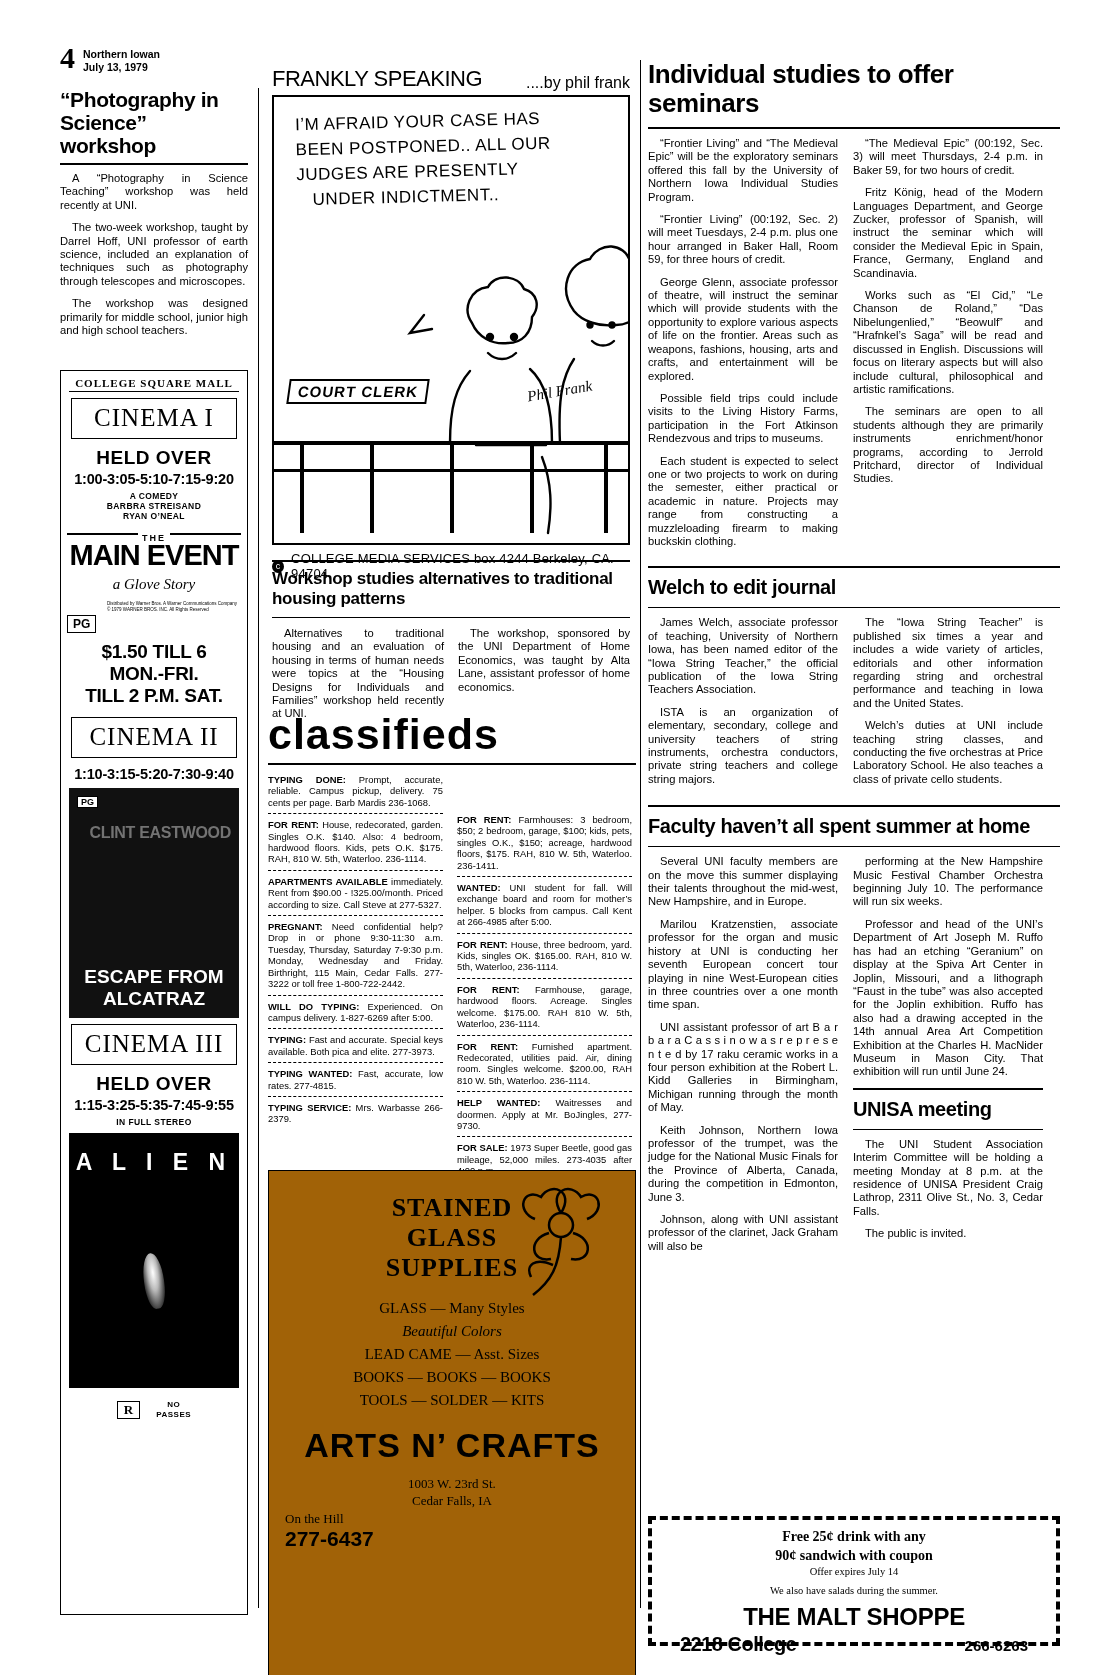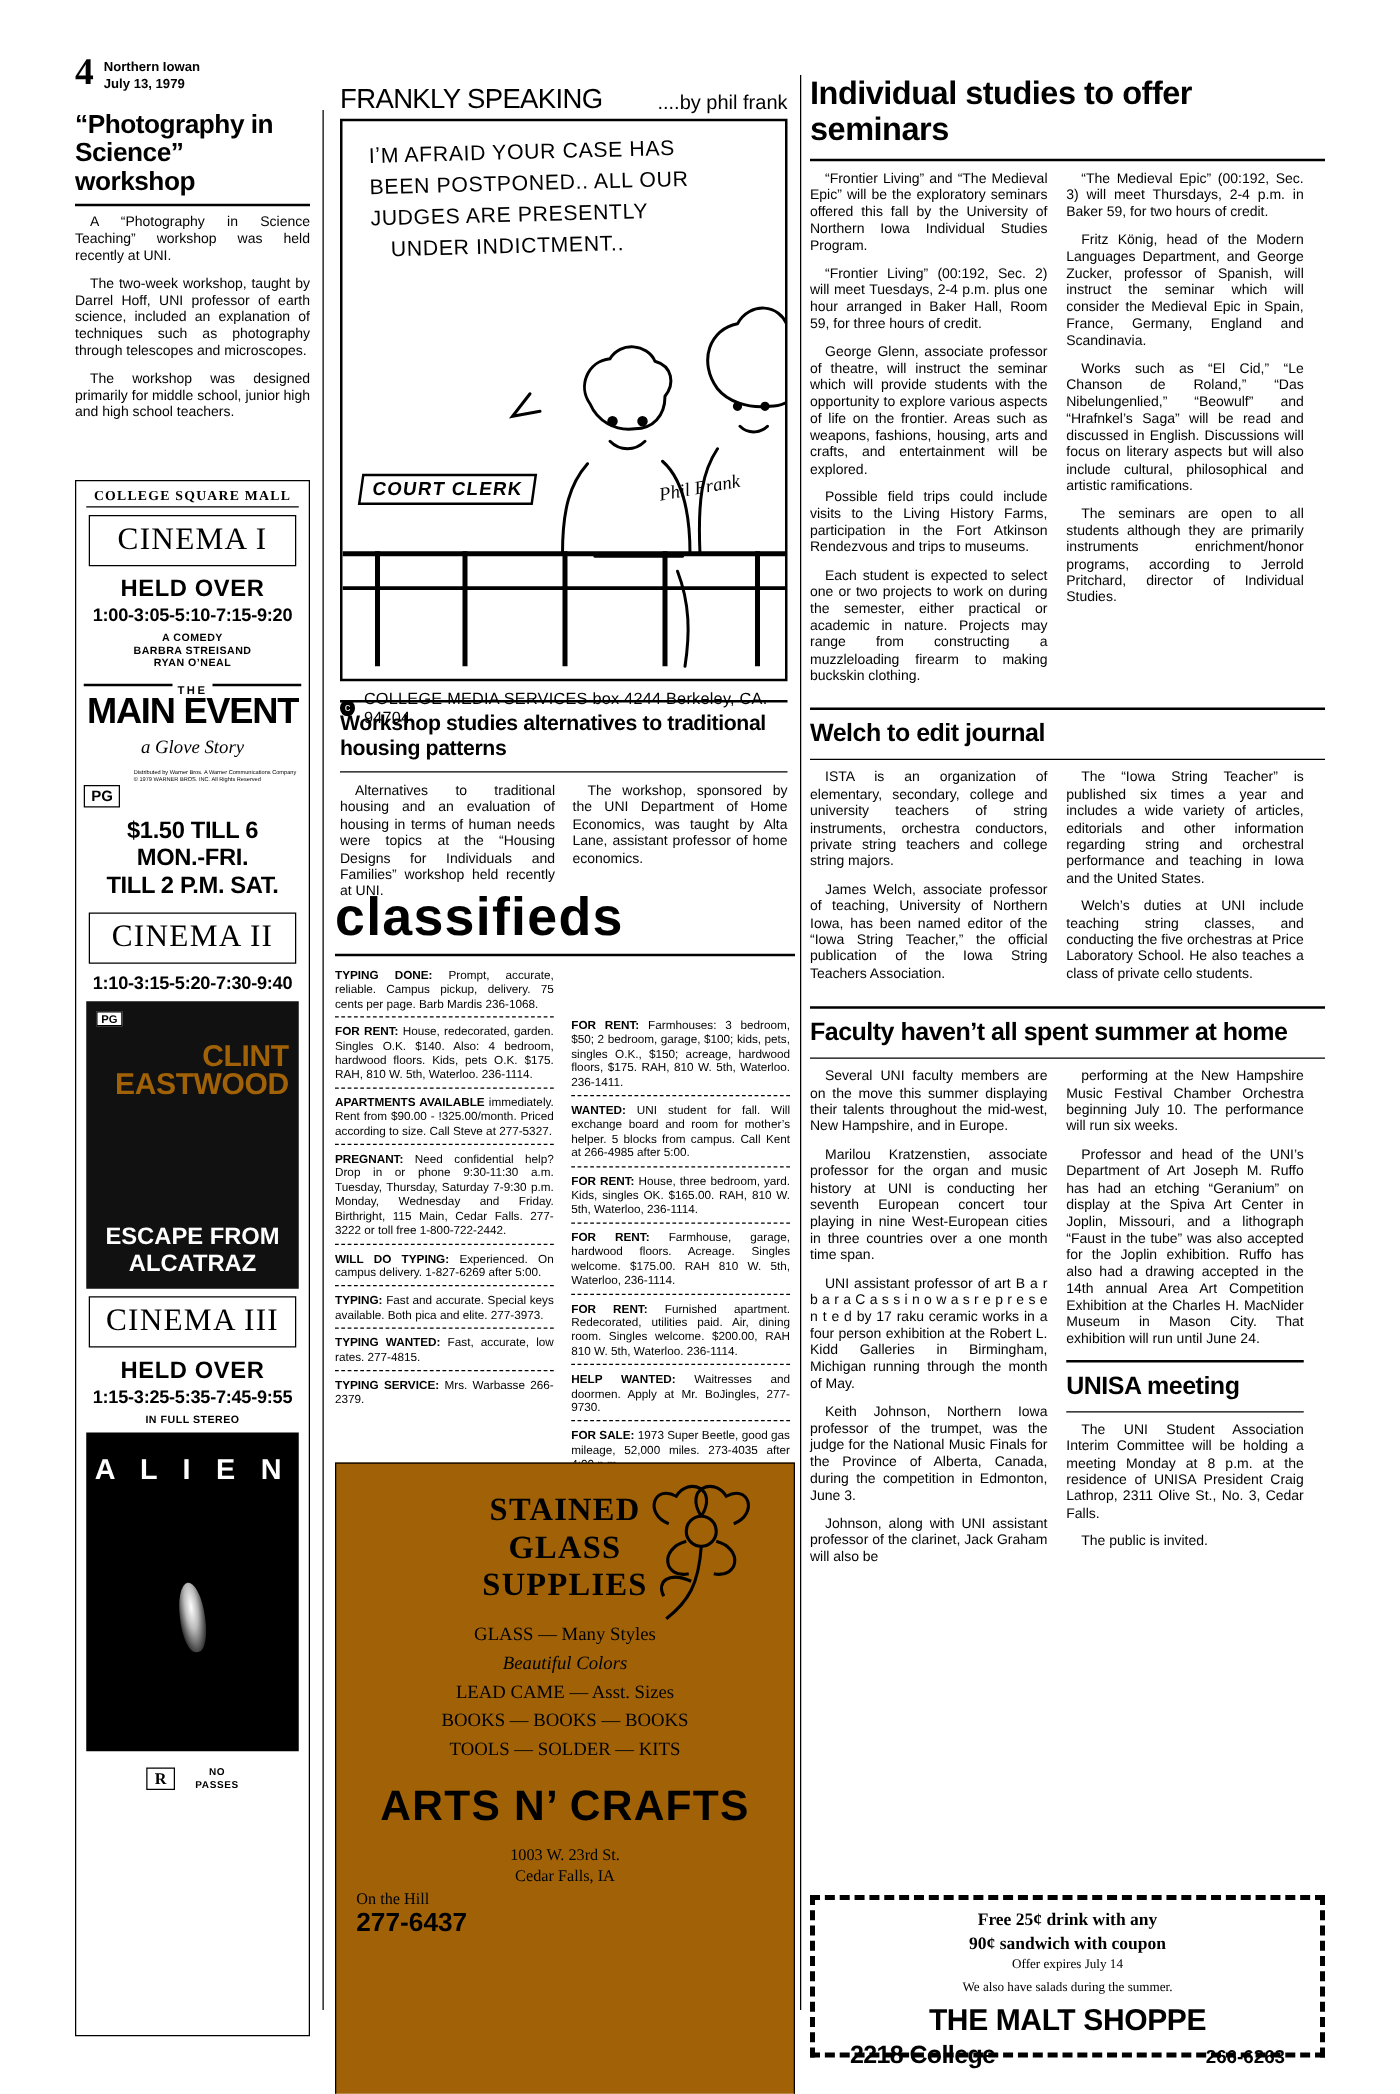--- a/index.html
+++ b/index.html
@@ -19,38 +19,38 @@
   .mast-lines { font-size:10.5px; line-height:12.5px; font-weight:bold; padding-top:4px; }
   .body-txt { font-size:11.2px; line-height:13.4px; text-align:justify; }
   .body-txt p { margin:0 0 9px 0; text-indent:12px; }
 
   
   #col1 { position:absolute; left:60px; top:88px; width:188px; }
   #col1 .hd { font-size:21px; line-height:23px; font-weight:bold; letter-spacing:-0.4px; }
   #col1 .hr-top { height:2px; background:#000; margin:6px 0 7px 0; }
 
   
-  .cinema-ad { position:absolute; left:60px; top:384px; width:188px; height:1245px; border:1.5px solid #000; background:#fff; }
+  .cinema-ad { position:absolute; left:60px; top:370px; width:188px; height:1245px; border:1.5px solid #000; background:#fff; }
   .csm { text-align:center; font-family:"Liberation Serif", serif; font-weight:bold; font-size:11px; letter-spacing:1px; padding:6px 0 2px; }
   .csm-rule { height:1px; background:#000; margin:0 8px 6px; }
   .cin-name { font-family:"Liberation Serif", serif; font-size:25px; text-align:center; letter-spacing:1px; border:1.5px solid #000; margin:2px 10px 8px; padding:5px 0 6px; }
   .held { text-align:center; font-weight:bold; font-size:19px; letter-spacing:0.5px; margin:4px 0 2px; }
   .times { text-align:center; font-weight:bold; font-size:14.5px; letter-spacing:-0.2px; margin:2px 0 4px; }
   .small-c { text-align:center; font-size:8.5px; font-weight:bold; line-height:10px; letter-spacing:0.4px; }
   .main-event { margin:8px 6px 0; text-align:center; }
   .me-the { font-size:9px; font-weight:bold; letter-spacing:2px; position:relative; top:4px; }
   .me-title { font-family:"Liberation Sans", sans-serif; font-weight:bold; font-size:29px; letter-spacing:-1px;
               -webkit-text-stroke:0px; }
   .me-sub { font-family:"Liberation Serif", serif; font-style:italic; font-size:15px; margin-top:4px; }
   .rating { display:inline-block; border:1.5px solid #000; font-weight:bold; font-size:12px; padding:1px 5px; }
   .rating-r { display:inline-block; border:1.5px solid #000; font-family:"Liberation Serif",serif; font-weight:bold; font-size:13px; padding:0 6px; }
   .price { text-align:center; font-weight:bold; font-size:19px; line-height:22px; letter-spacing:-0.3px; margin:8px 0 10px; }
   .poster { margin:6px 8px; background:#111; height:210px; position:relative; overflow:hidden; }
   .poster.clint { height:230px; }
-  .poster .ptext { position:absolute; right:8px; top:34px; color:#a16207; font-weight:bold; font-size:24px; line-height:22px; text-align:right; letter-spacing:-0.3px; }
+  .poster .ptext { position:absolute; right:8px; top:34px; color:#737373; font-weight:bold; font-size:16px; line-height:22px; text-align:right; letter-spacing:-0.3px; }
   .poster .ptext2 { position:absolute; left:0; right:0; bottom:8px; color:#fff; font-weight:bold; font-size:19px; line-height:22px; text-align:center; }
   .poster .pg2 { position:absolute; left:8px; top:8px; background:#fff; color:#000; border:1px solid #000; font-size:9px; font-weight:bold; padding:0 3px; }
   .alien { margin:6px 8px; background:#000; height:255px; position:relative; }
   .alien .atitle { position:absolute; top:16px; left:0; right:0; text-align:center; color:#fff; font-weight:bold; font-size:23px; letter-spacing:7px; }
   .alien .egg { position:absolute; left:50%; top:120px; width:20px; height:56px; margin-left:-10px;
                 background:radial-gradient(ellipse at 50% 35%, #fff 0%, #bbb 35%, #222 80%); border-radius:50% 50% 45% 45%; transform:rotate(-8deg); }
   .nopasses { text-align:center; font-size:8px; font-weight:bold; line-height:10px; letter-spacing:0.5px; }
   .botrow { display:flex; align-items:center; justify-content:center; gap:16px; padding:6px 0 4px; }
 
   
@@ -360,22 +360,22 @@
         </div>
       </div>
     </div>
 
     <div style="margin-top:6px;">
       <div class="hr-thick"></div>
       <div class="sec-hd mid-hd">Welch to edit journal</div>
       <div class="hr-thin"></div>
       <div class="cols2">
         <div class="body-txt">
+          <p>James Welch, associate professor of teaching, University of Northern Iowa, has been named editor of the “Iowa String Teacher,” the official publication of the Iowa String Teachers Association.</p>
           <p>ISTA is an organization of elementary, secondary, college and university teachers of string instruments, orchestra conductors, private string teachers and college string majors.</p>
-          <p>James Welch, associate professor of teaching, University of Northern Iowa, has been named editor of the “Iowa String Teacher,” the official publication of the Iowa String Teachers Association.</p>
         </div>
         <div class="body-txt">
           <p>The “Iowa String Teacher” is published six times a year and includes a wide variety of articles, editorials and other information regarding string and orchestral performance and teaching in Iowa and the United States.</p>
           <p>Welch’s duties at UNI include teaching string classes, and conducting the five orchestras at Price Laboratory School. He also teaches a class of private cello students.</p>
         </div>
       </div>
     </div>
 
     <div style="margin-top:10px;">
       <div class="hr-thick"></div>

